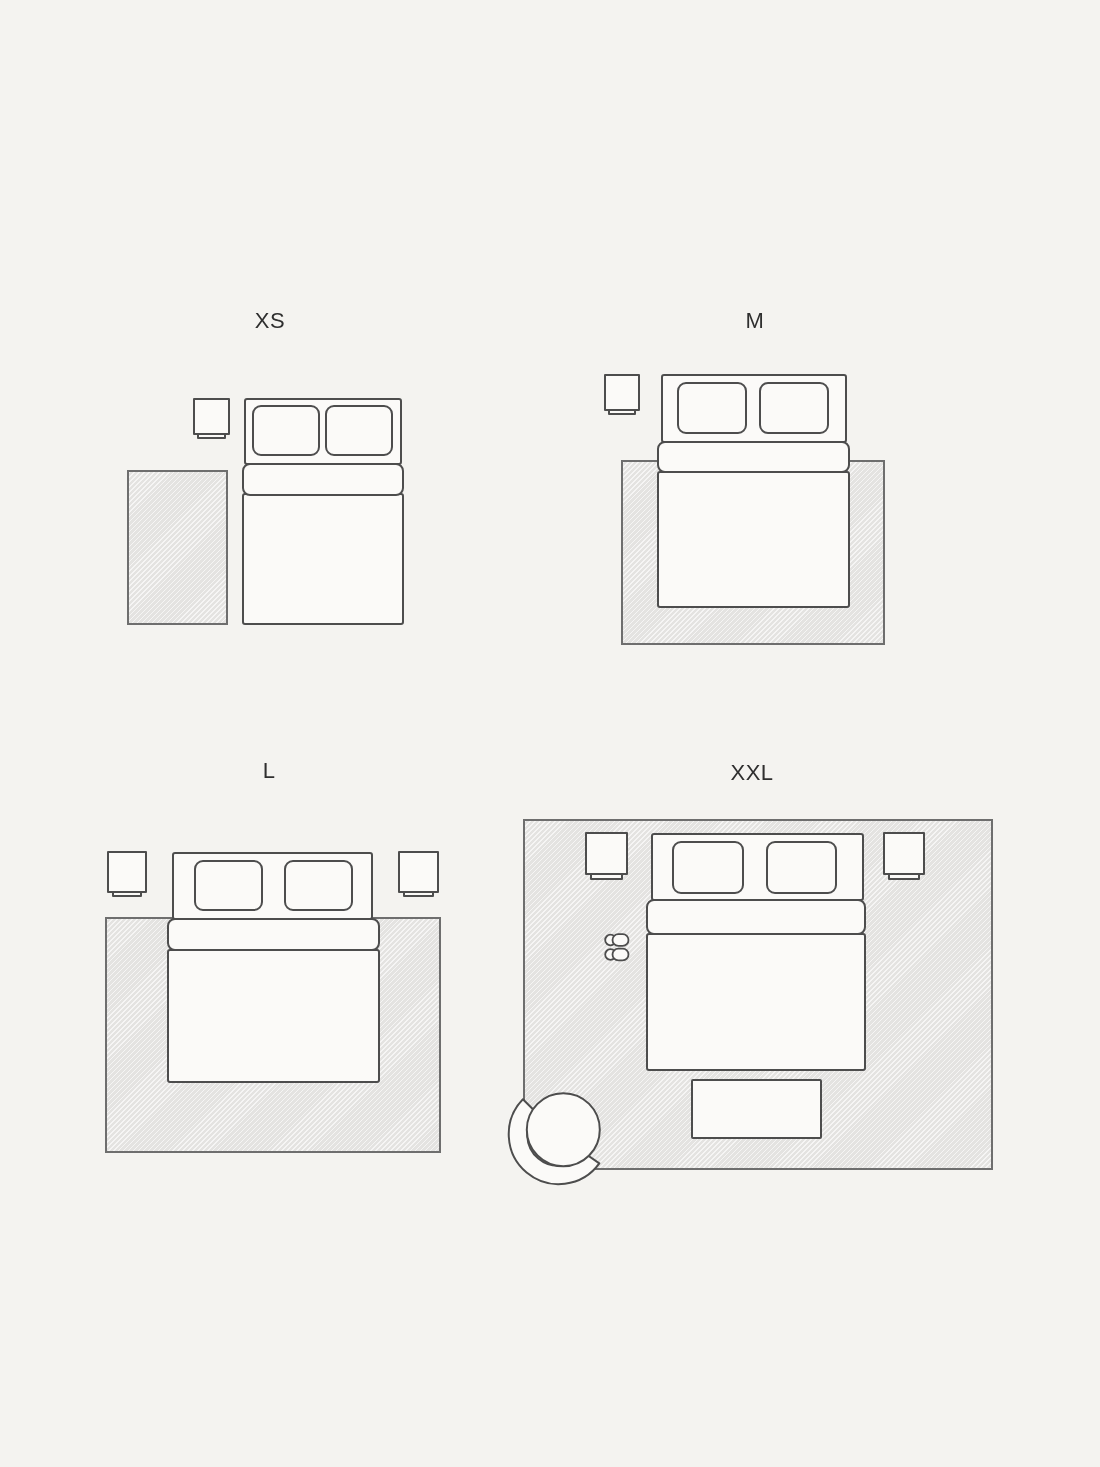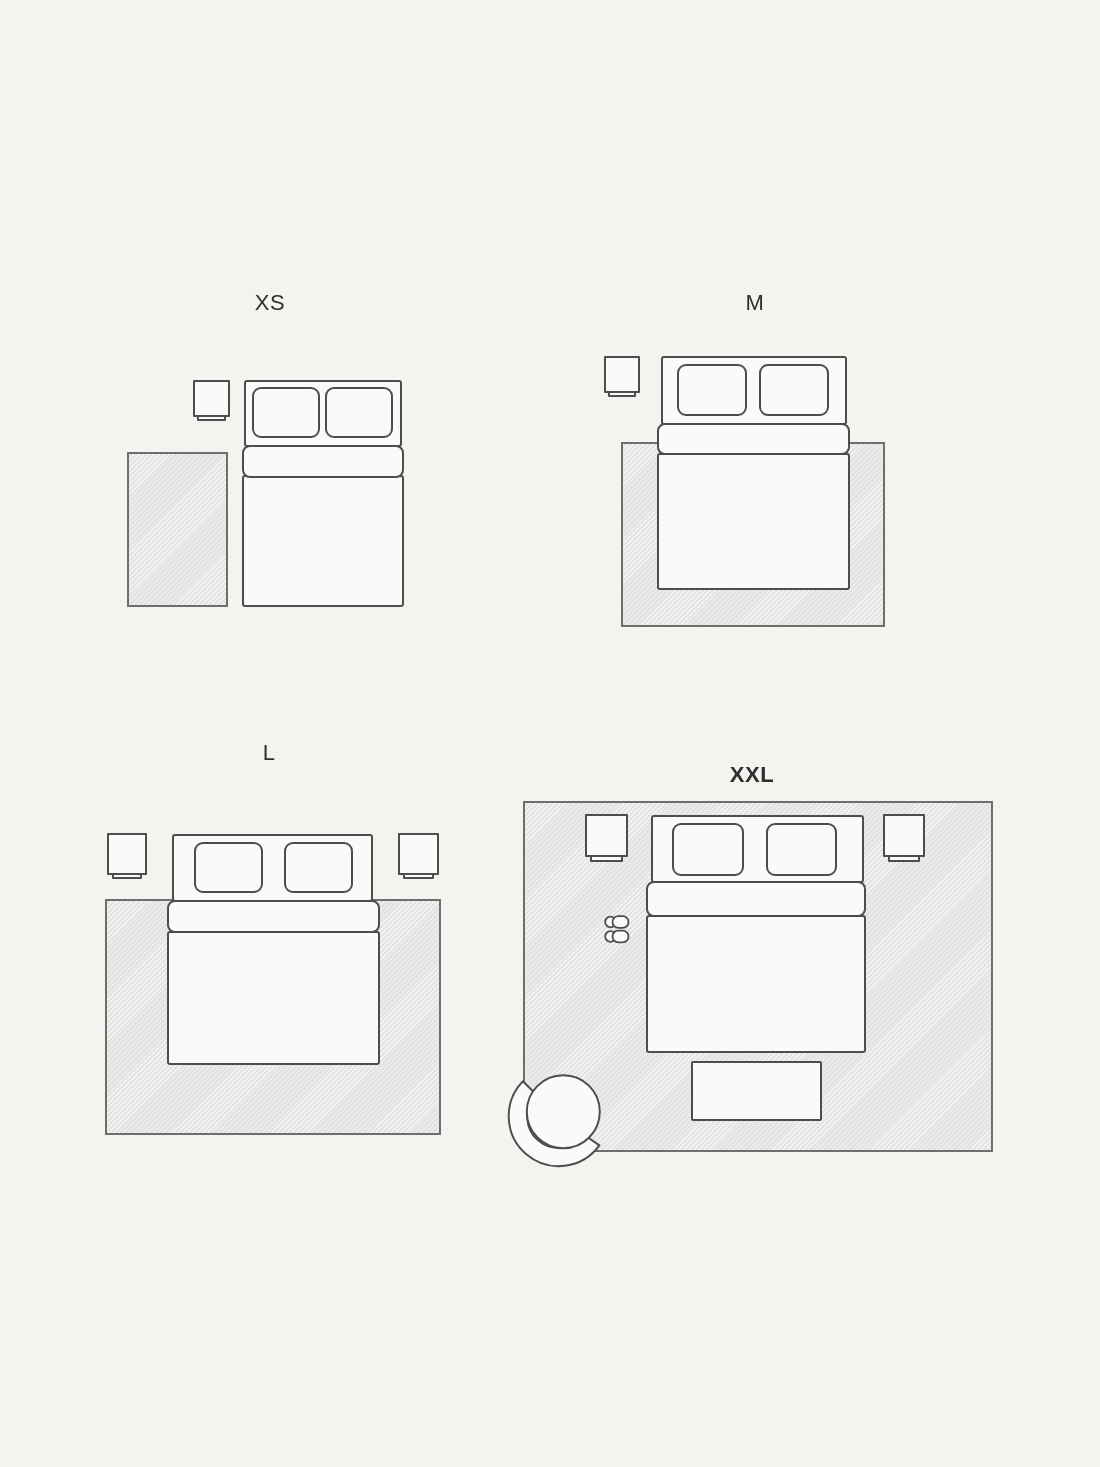--- a/index.html
+++ b/index.html
@@ -1,20 +1,20 @@
 <!DOCTYPE html>
 <html><head>
 <meta charset="utf-8">
 <style>
   html,body{margin:0;padding:0;background:#f4f3f0;}
   .stage{
     position:relative;width:1100px;height:1467px;background:#f4f3f0;
     font-family:"Liberation Sans",sans-serif;overflow:hidden;
   }
-  .panel{position:absolute;inset:0;}
+  .panel{position:absolute;inset:0;margin-top:18px;}
   .size-label{
     position:absolute;transform:translateX(-50%);
     font-size:22px;font-weight:500;letter-spacing:.5px;color:#2f2f2f;line-height:1;
   }
   
   .rug{
     position:absolute;box-sizing:border-box;z-index:1;
     background-color:#e4e3e1;
     background-image:repeating-linear-gradient(135deg,
       rgba(255,255,255,.65) 0px, rgba(255,255,255,.65) 1px,
@@ -60,21 +60,21 @@
   .l-ns-left-foot{left:112px;top:873px;width:30px;height:6px;}
   .l-ns-right{left:398px;top:833px;width:41px;height:42px;}
   .l-ns-right-foot{left:403px;top:873px;width:31px;height:6px;}
   .l-headboard{left:172px;top:834px;width:201px;height:68px;}
   .l-pillow-l{left:194px;top:842px;width:69px;height:51px;}
   .l-pillow-r{left:284px;top:842px;width:69px;height:51px;}
   .l-band{left:167px;top:900px;width:213px;height:33px;}
   .l-duvet{left:167px;top:931px;width:213px;height:134px;}
 
   
-  .xxl-label{left:752px;top:764px;font-weight:bold;}
+  .xxl-label{left:752px;top:744px;}
   .xxl-rug{left:523px;top:801px;width:470px;height:351px;}
   .xxl-ns-left{left:585px;top:814px;width:43px;height:43px;}
   .xxl-ns-left-foot{left:590px;top:855px;width:33px;height:7px;}
   .xxl-ns-right{left:883px;top:814px;width:42px;height:43px;}
   .xxl-ns-right-foot{left:888px;top:855px;width:32px;height:7px;}
   .xxl-headboard{left:651px;top:815px;width:213px;height:68px;}
   .xxl-pillow-l{left:672px;top:823px;width:72px;height:53px;}
   .xxl-pillow-r{left:766px;top:823px;width:71px;height:53px;}
   .xxl-band{left:646px;top:881px;width:220px;height:36px;}
   .xxl-duvet{left:646px;top:915px;width:220px;height:138px;}

